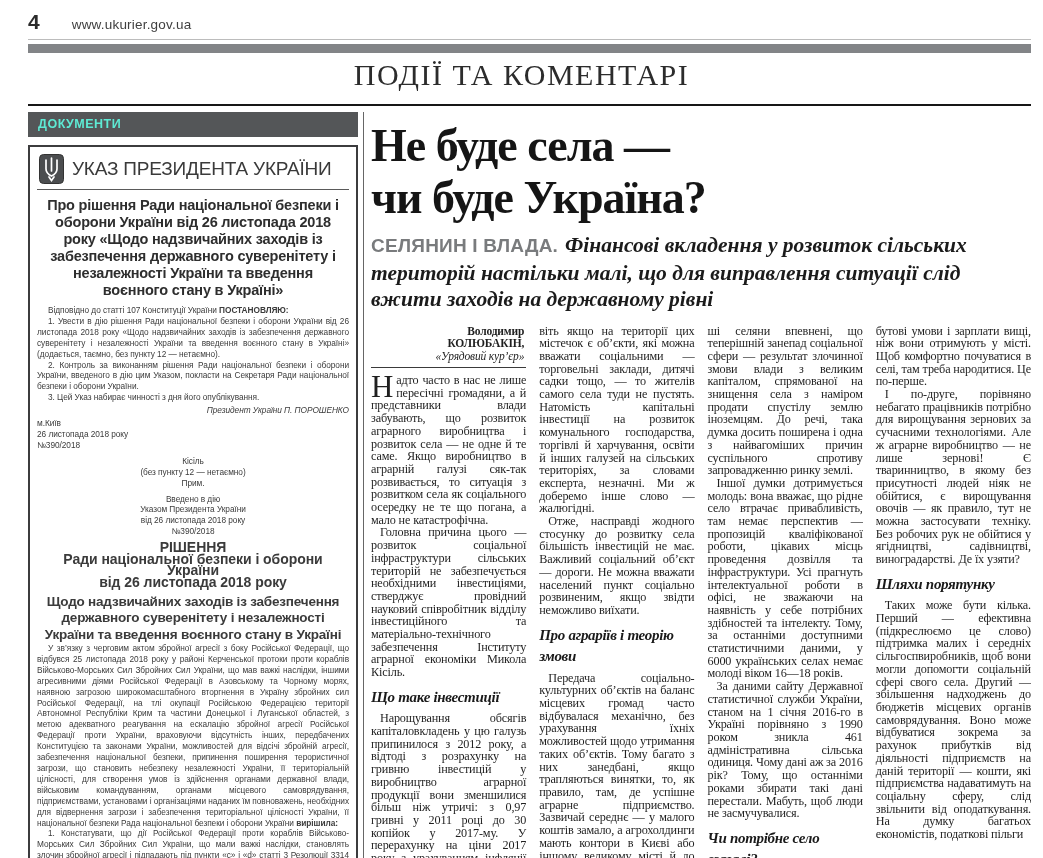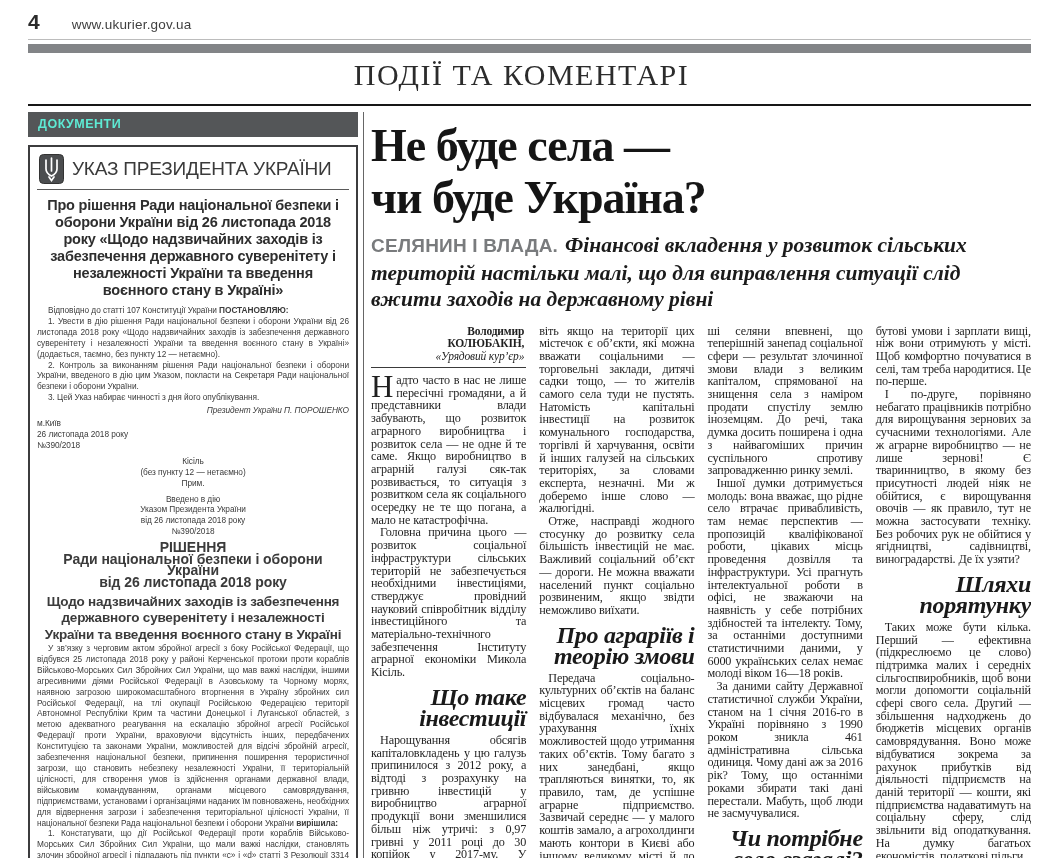--- a/index.html
+++ b/index.html
@@ -56,22 +56,22 @@
   .cols{display:flex;gap:13px;margin-top:12px;height:556px;overflow:hidden;}
   .acol{flex:1;min-width:0;text-align:justify;font-size:12.2px;line-height:12.7px;
         letter-spacing:-.15px;}
   .acol p{margin:0;text-indent:9px;}
   .acol p.noind{text-indent:0;}
   .byline{text-align:right;font-size:11.5px;line-height:12.5px;padding-right:2px;}
   .byl0,.byl1{font-weight:bold;display:block;}
   .byl2{font-style:italic;display:block;}
   .byline-rule{border:0;border-top:1px solid #3a3a3a;margin:5px 0 6px 0;}
   .cap{float:left;font-size:31px;line-height:24px;padding:1px 3px 0 0;font-weight:normal;}
-  h3.sub{margin:8px 0 4px 0;font-size:24px;line-height:21.5px;font-style:italic;
-         font-weight:bold;letter-spacing:-.3px;text-align:right;text-indent:0;color:#1a1a1a;}
+  h3.sub{margin:8px 0 4px 0;font-size:15px;line-height:21.5px;font-style:italic;
+         font-weight:bold;letter-spacing:-.3px;text-align:left;text-indent:0;color:#1a1a1a;}
 </style>
 </head>
 <body>
 
 <div class="page">
 
   <div class="masthead">
     <span class="pnum">4</span>
     <span class="site">www.ukurier.gov.ua</span>
   </div>

